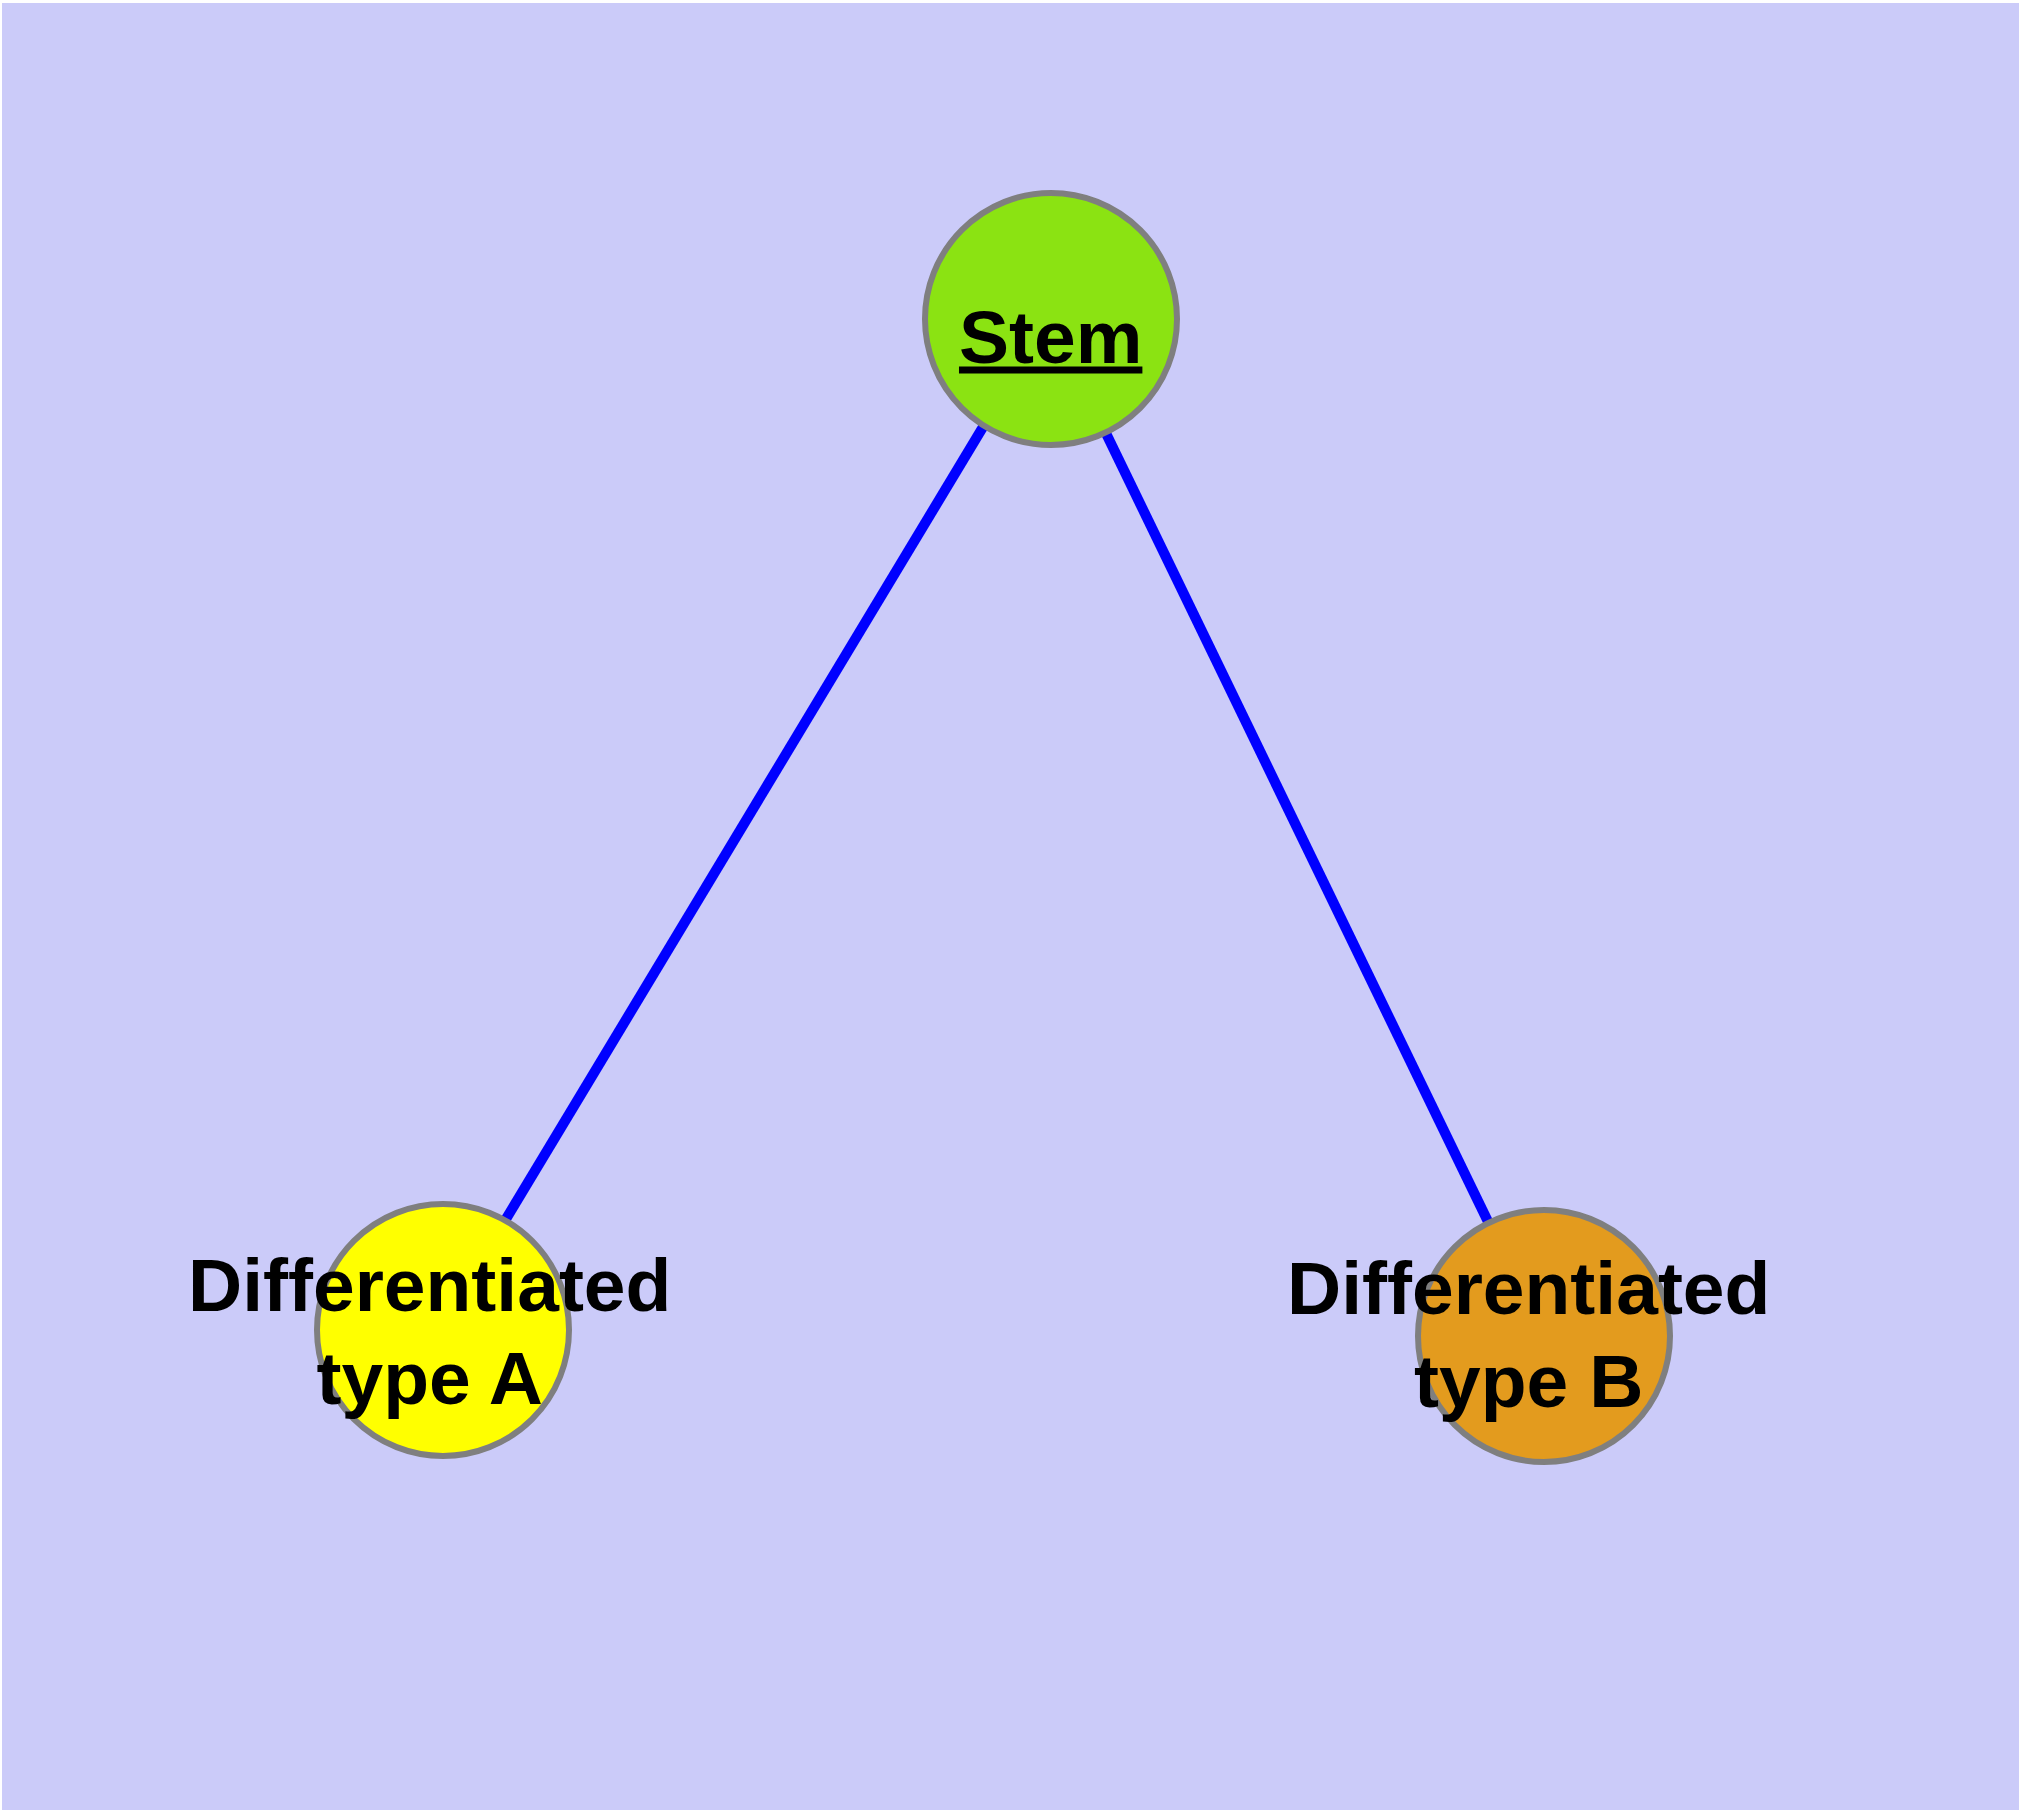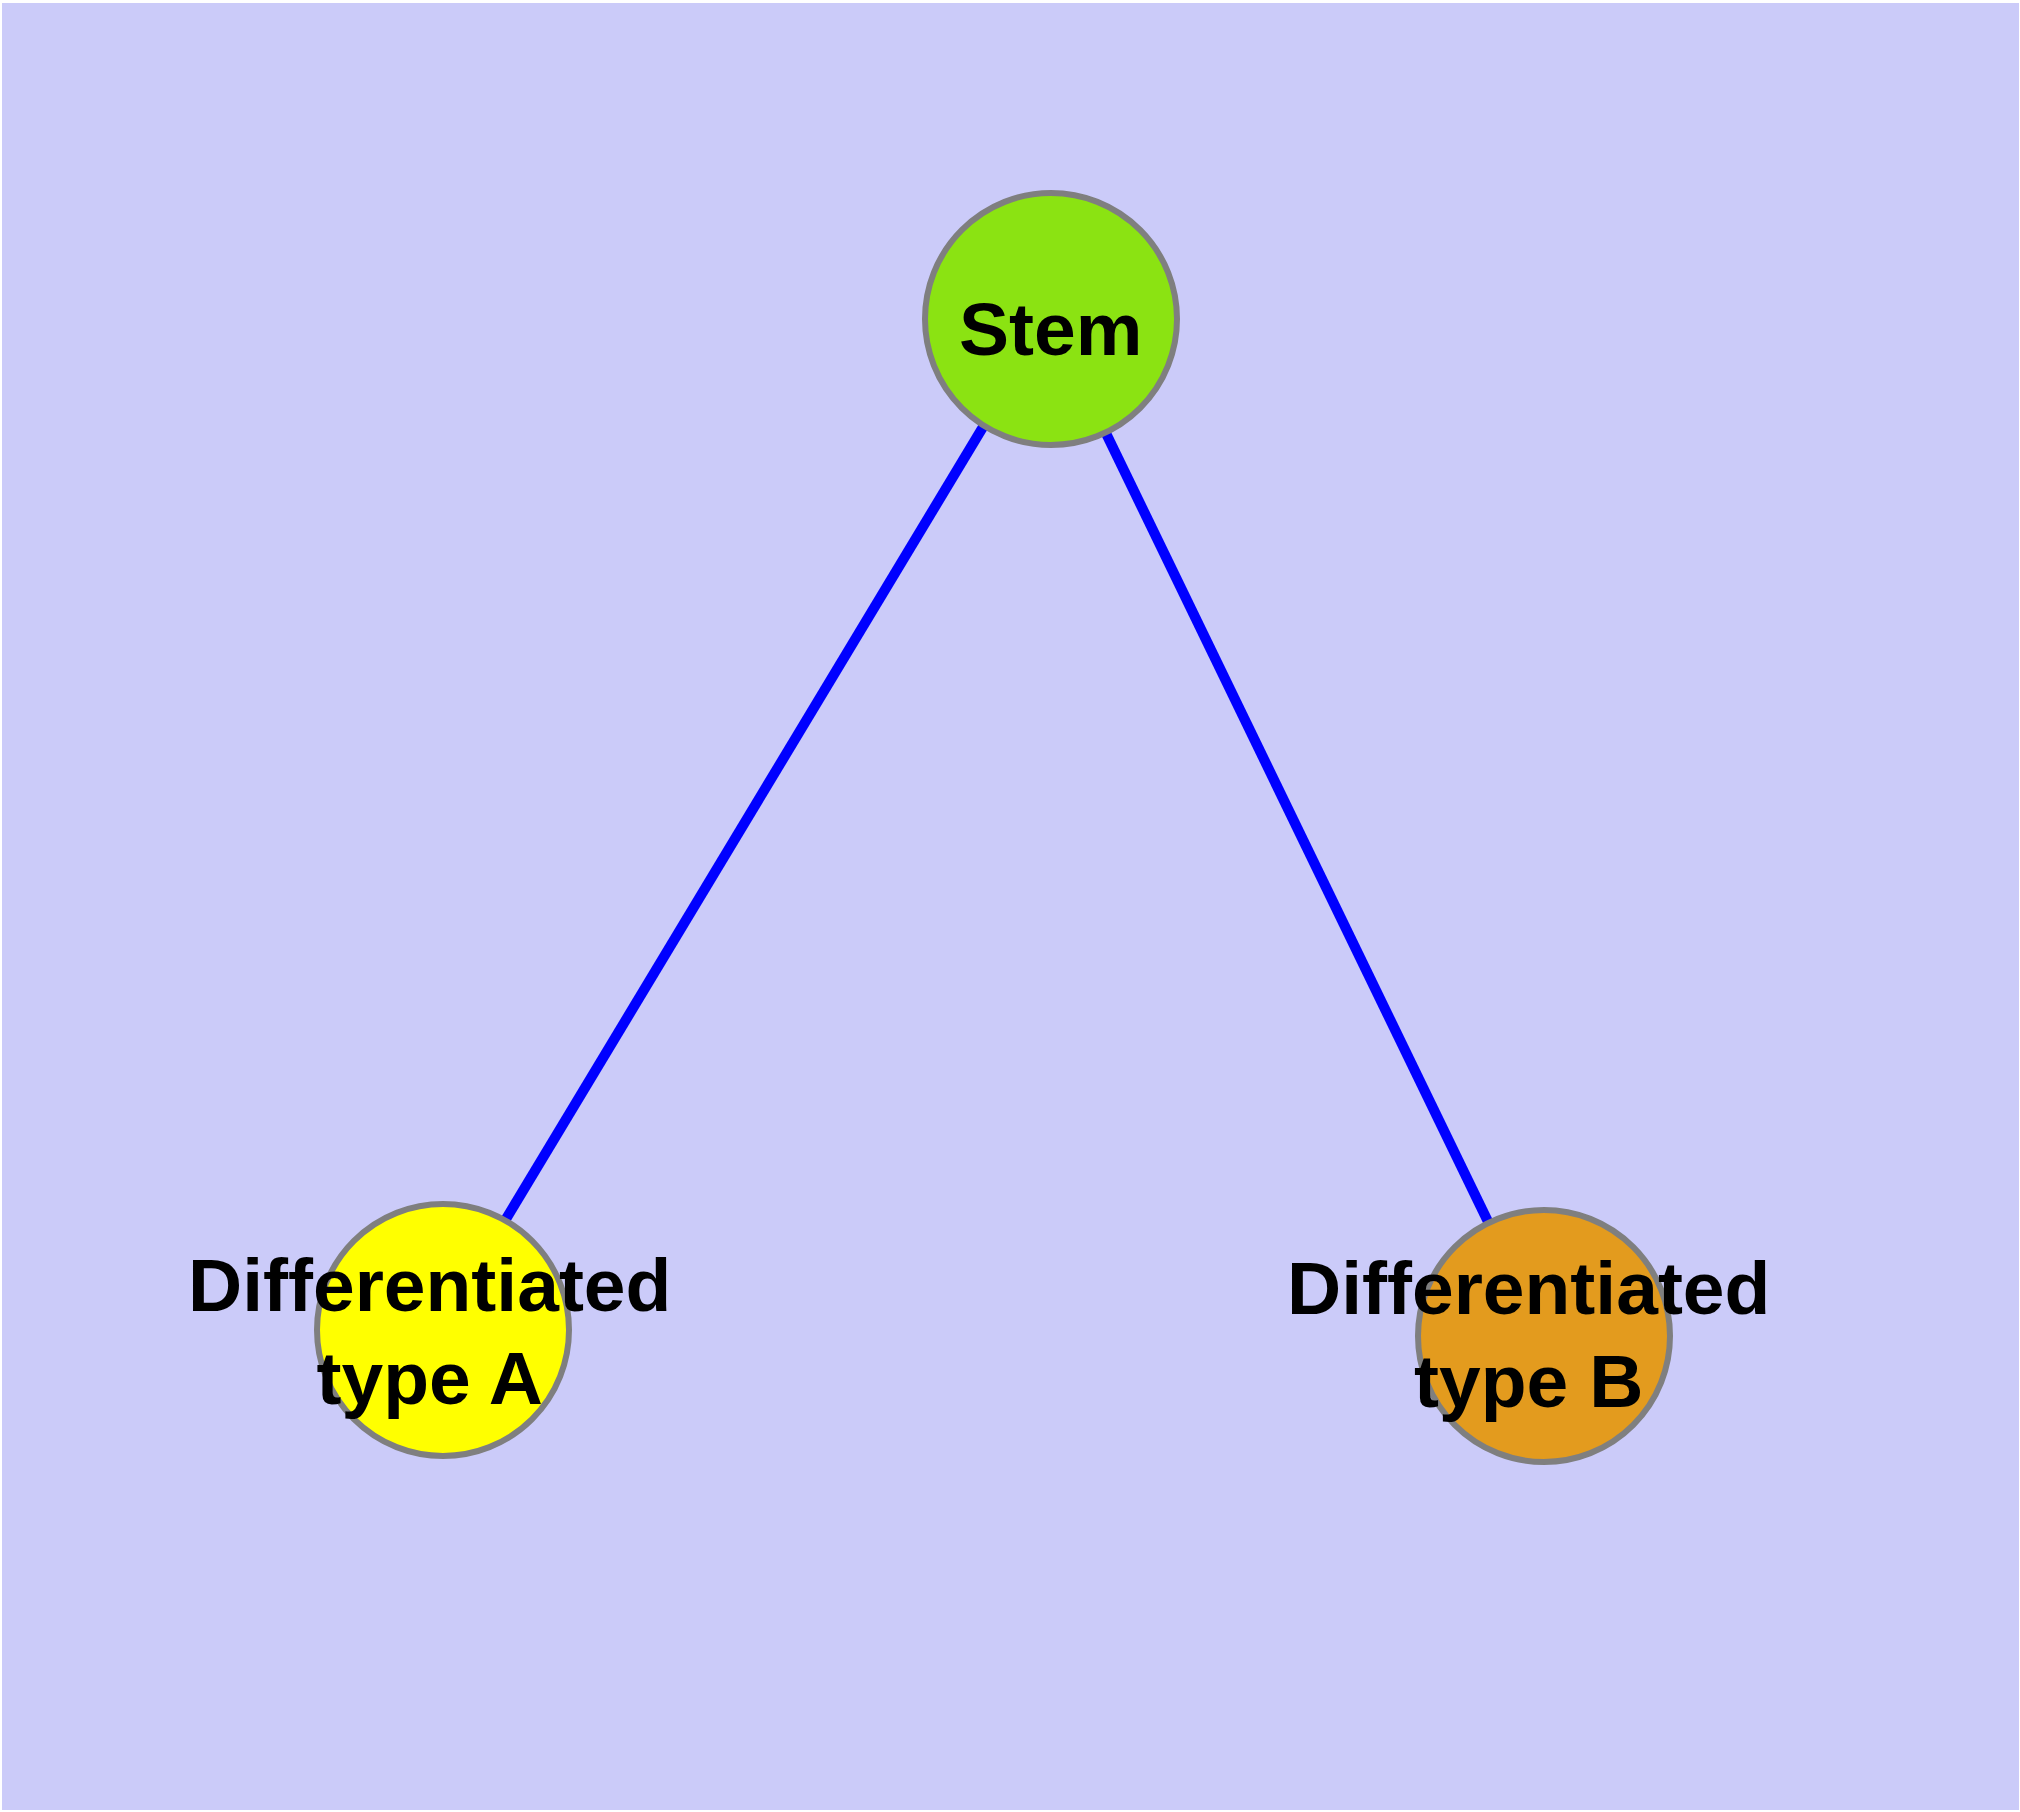--- a/index.html
+++ b/index.html
@@ -45,21 +45,21 @@
     position: absolute;
     transform: translate(-50%, -50%);
     font-weight: bold;
     font-size: 75px;
     line-height: 93px;
     color: var(--label-text, #000000);
     text-align: center;
     white-space: pre-line;
     z-index: 3;
   }
-  .label-stem   { left: 1049px; top: 326px;  }
+  .label-stem   { left: 1049px; top: 334px; text-decoration: underline;  }
   .label-type-a { left: 428px;  top: 1329px; }
   .label-type-b { left: 1527px; top: 1332px; }
 </style>
 </head>
 <body>
 
 <div class="canvas">
 
   <svg class="edges" viewBox="0 0 2380 2132" xmlns="http://www.w3.org/2000/svg">
     <line x1="1236" y1="370" x2="518" y2="1562"></line>

